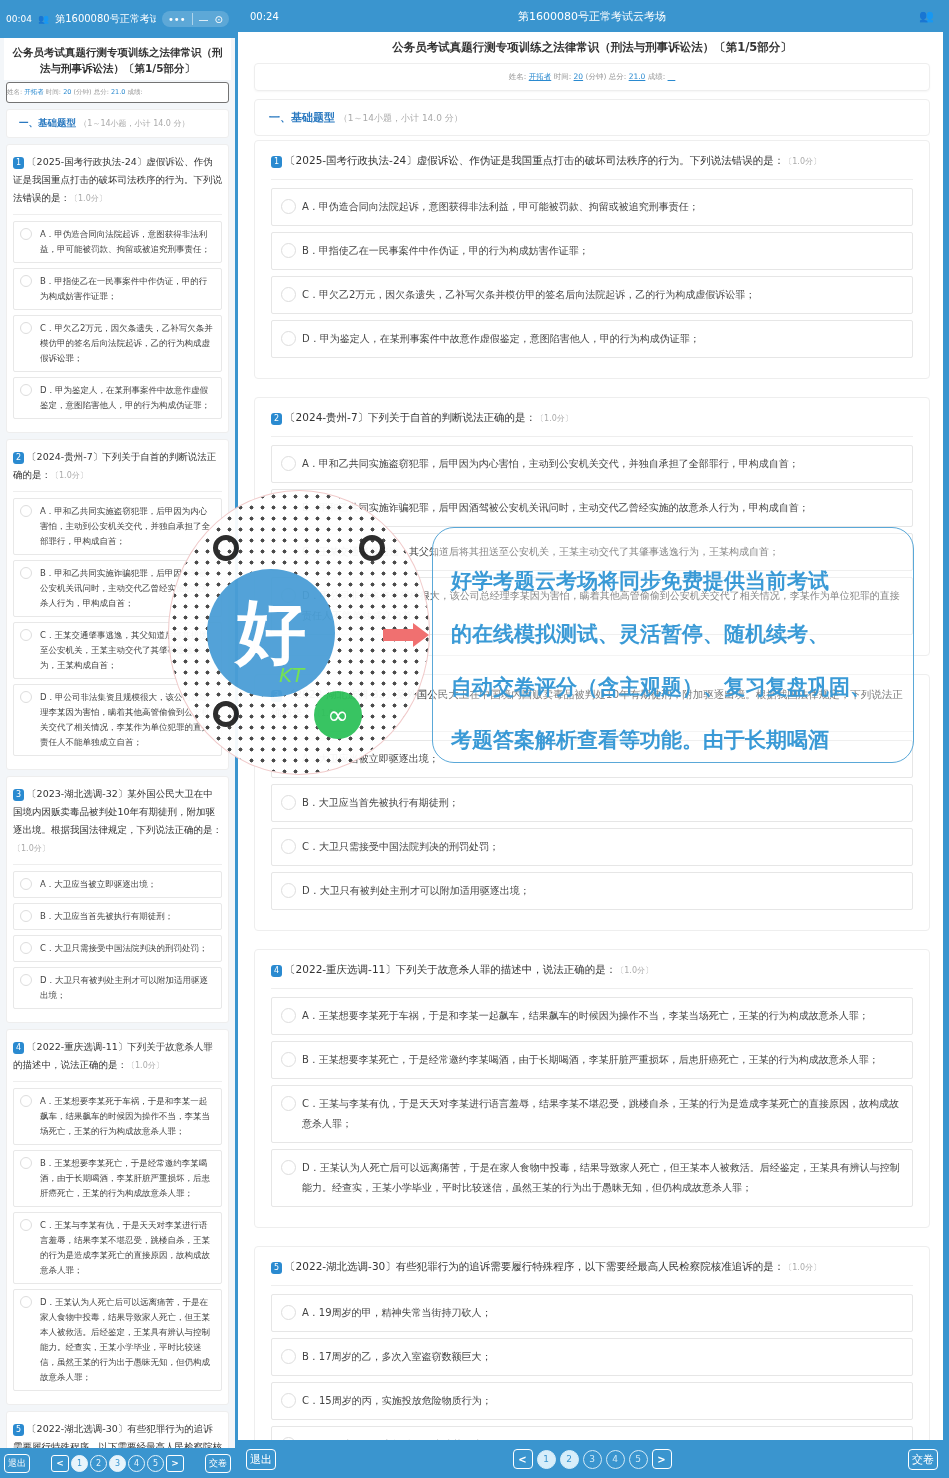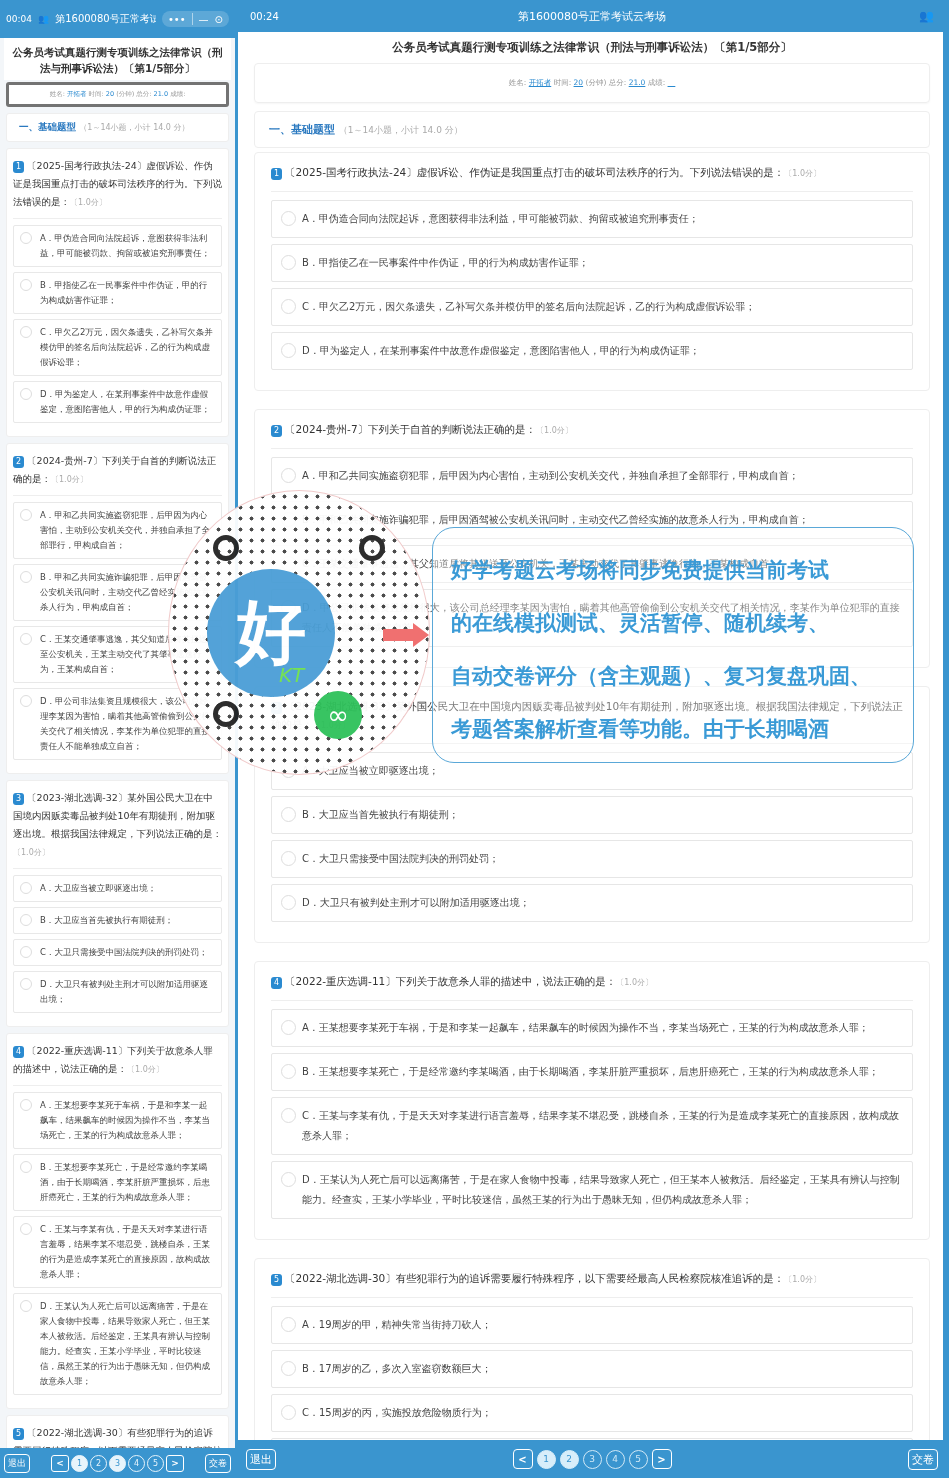--- a/index.html
+++ b/index.html
@@ -7,21 +7,21 @@
 #stage{position:relative;width:949px;height:1478px;background:#3a95cf;}
 
 
 #mobile{position:absolute;left:0;top:0;width:235px;height:1478px;background:#eab308;overflow:hidden;}
 .m-top{height:38px;background:#3a95cf;display:flex;align-items:center;padding:0 6px;color:#fff;font-size:9px;gap:6px;}
 .m-top .m-title{font-size:10px;flex:1;white-space:nowrap;overflow:hidden}
 .m-capsule{display:flex;align-items:center;gap:6px;background:rgba(255,255,255,.18);border-radius:12px;padding:2px 6px;font-size:10px}
 .m-capsule .sep{width:1px;height:12px;background:rgba(255,255,255,.5)}
 .m-body{position:absolute;top:38px;left:0;right:0;bottom:30px;background:#f3f6f9;padding:0 4px;}
 .m-title-main{background:#fff;text-align:center;font-weight:bold;font-size:10.5px;color:#333;padding:6px 8px 4px;line-height:16px}
-.m-info{background:#fff;margin:2px 2px;border:3px solid #737373;border-radius:3px;text-align:center;font-size:6.5px;color:#999;padding:5px 0}
+.m-info{background:#fff;margin:2px 2px;border:1px solid #737373;border-radius:3px;text-align:left;font-size:6.5px;color:#999;padding:5px 0}
 .m-info .v{color:#2a8ad0}
 .m-section{background:#fff;margin:6px 2px;border:1px solid #eee;border-radius:3px;padding:7px 12px;font-size:9.5px;color:#2a79c0;font-weight:bold}
 .m-section .sub{color:#aaa;font-weight:normal;font-size:8px}
 .m-card{background:#fff;margin:6px 2px;border:1px solid #eee;border-radius:3px;padding:8px 6px}
 .m-q{font-size:9.5px;line-height:18px;color:#333;padding-bottom:6px;border-bottom:1px solid #eee;margin-bottom:6px}
 .qnum{display:inline-block;background:#2a8ad0;color:#fff;border-radius:3px;font-size:8px;line-height:12px;padding:0 3px;margin-right:3px}
 .score{color:#aaa;font-size:8px}
 .m-opt{border:1px solid #e8e8e8;border-radius:2px;padding:5px 6px 5px 26px;font-size:8.5px;line-height:15px;color:#444;margin-bottom:5px;position:relative}
 .m-opt .radio{position:absolute;left:6px;top:6px;width:12px;height:12px;border:1px solid #ddd;border-radius:50%}
 .m-bottom{position:absolute;left:0;bottom:0;width:235px;height:30px;background:#3a95cf;display:flex;align-items:center;padding:0 4px;gap:3px}
@@ -31,21 +31,21 @@
 .m-pg.on{background:#e8f4fb;color:#3a95cf}
 .m-arrow{width:18px;height:17px;border:1px solid #fff;border-radius:3px;color:#fff;font-size:9px;display:flex;align-items:center;justify-content:center;font-weight:bold}
 
 
 #desk{position:absolute;left:238px;top:0;width:708px;height:1478px;background:#fff;}
 .d-top{height:32px;background:#3a95cf;color:#fff;display:flex;align-items:center;padding:0 12px;font-size:10px;position:relative}
 .d-top .d-title{position:absolute;left:0;right:0;text-align:center;font-size:11px}
 .d-top .d-user{margin-left:auto;font-size:12px}
 .d-scroll{position:absolute;top:32px;left:0;right:0;bottom:38px;overflow:hidden;padding:0 16px}
 .d-title-main{text-align:center;font-weight:bold;font-size:11.5px;color:#333;padding:8px 0 8px}
-.d-info{border:1px solid #eee;border-radius:4px;text-align:center;font-size:7.5px;color:#999;padding:14px 0;box-shadow:0 1px 2px rgba(0,0,0,.04)}
+.d-info{border:1px solid #eee;border-radius:4px;text-align:center;font-size:7.5px;color:#999;padding:8px 0;box-shadow:0 1px 2px rgba(0,0,0,.04)}
 .d-info .v{color:#2a8ad0;text-decoration:underline}
 .d-section{border:1px solid #eee;border-radius:4px;margin-top:8px;padding:10px 14px;font-size:11px;color:#2a79c0;font-weight:bold}
 .d-section .sub{color:#aaa;font-weight:normal;font-size:9px}
 .d-card{border:1px solid #eee;border-radius:4px;margin-top:4px;padding:6px 16px 14px;margin-bottom:18px}
 .d-q{font-size:10.5px;color:#333;line-height:18px;padding:4px 0 8px;border-bottom:1px solid #eee;margin-bottom:8px}
 .d-opt{border:1px solid #e6e6e6;border-radius:2px;padding:8px 10px 8px 30px;font-size:10px;line-height:20px;color:#444;margin-bottom:6px;position:relative}
 .d-opt .radio{position:absolute;left:9px;top:10px;width:15px;height:15px;border:1px solid #ddd;border-radius:50%}
 .d-bottom{position:absolute;left:0;right:0;bottom:0;height:38px;background:#3a95cf;display:flex;align-items:center;padding:0 8px}
 .d-bbtn{border:1px solid #fff;border-radius:4px;color:#fff;font-size:11px;padding:2px 3px}
 .d-pager{display:flex;align-items:center;gap:4px;margin:0 auto}
@@ -58,21 +58,21 @@
 #qr-promo{position:absolute;left:168px;top:490px;width:262px;height:285px;border-radius:50%;background:#fff;border:1px solid #f0c8c8;overflow:hidden;opacity:.95}
 #qr-promo .dots{position:absolute;inset:0;background:
  radial-gradient(circle,#222 1.8px,transparent 2.2px) 0 0/11px 11px;opacity:.85;border-radius:50%}
 #qr-promo .center{position:absolute;left:38px;top:78px;width:128px;height:128px;border-radius:50%;background:#4a9ed6;color:#fff;font-size:70px;font-weight:bold;display:flex;align-items:center;justify-content:center;font-family:"DejaVu Serif",serif}
 #qr-promo .kt{position:absolute;left:110px;top:172px;color:#6ee14a;font-weight:normal;font-style:italic;font-size:20px}
 #qr-promo .mini{position:absolute;left:145px;top:200px;width:48px;height:48px;border-radius:50%;background:#2ec15a;color:#fff;font-size:26px;display:flex;align-items:center;justify-content:center}
 #qr-promo .finder{position:absolute;width:26px;height:26px;border:5px solid #222;border-radius:50%}
 #promo-arrow{position:absolute;left:383px;top:623px;width:50px;height:24px}
 #promo-arrow .shaft{position:absolute;left:0;top:6px;width:32px;height:12px;background:#f07070}
 #promo-arrow .head{position:absolute;left:30px;top:0;width:0;height:0;border-top:12px solid transparent;border-bottom:12px solid transparent;border-left:16px solid #f07070}
-#promo-box{position:absolute;left:432px;top:527px;width:482px;height:236px;border:1px solid #5aa8d8;border-radius:22px;background:rgba(255,255,255,.35);padding:16px 18px}
+#promo-box{position:absolute;left:432px;top:527px;width:482px;height:236px;border:1px solid #5aa8d8;border-radius:22px;background:rgba(255,255,255,.35);padding:27px 18px}
 #promo-box p{font-size:21px;color:#3a9ad6;line-height:53px;font-weight:bold;white-space:nowrap}
 </style>
 </head>
 <body>
 
 <div id="stage">
 
   <div id="mobile">
     <div class="m-top">
       <span>00:04</span>

